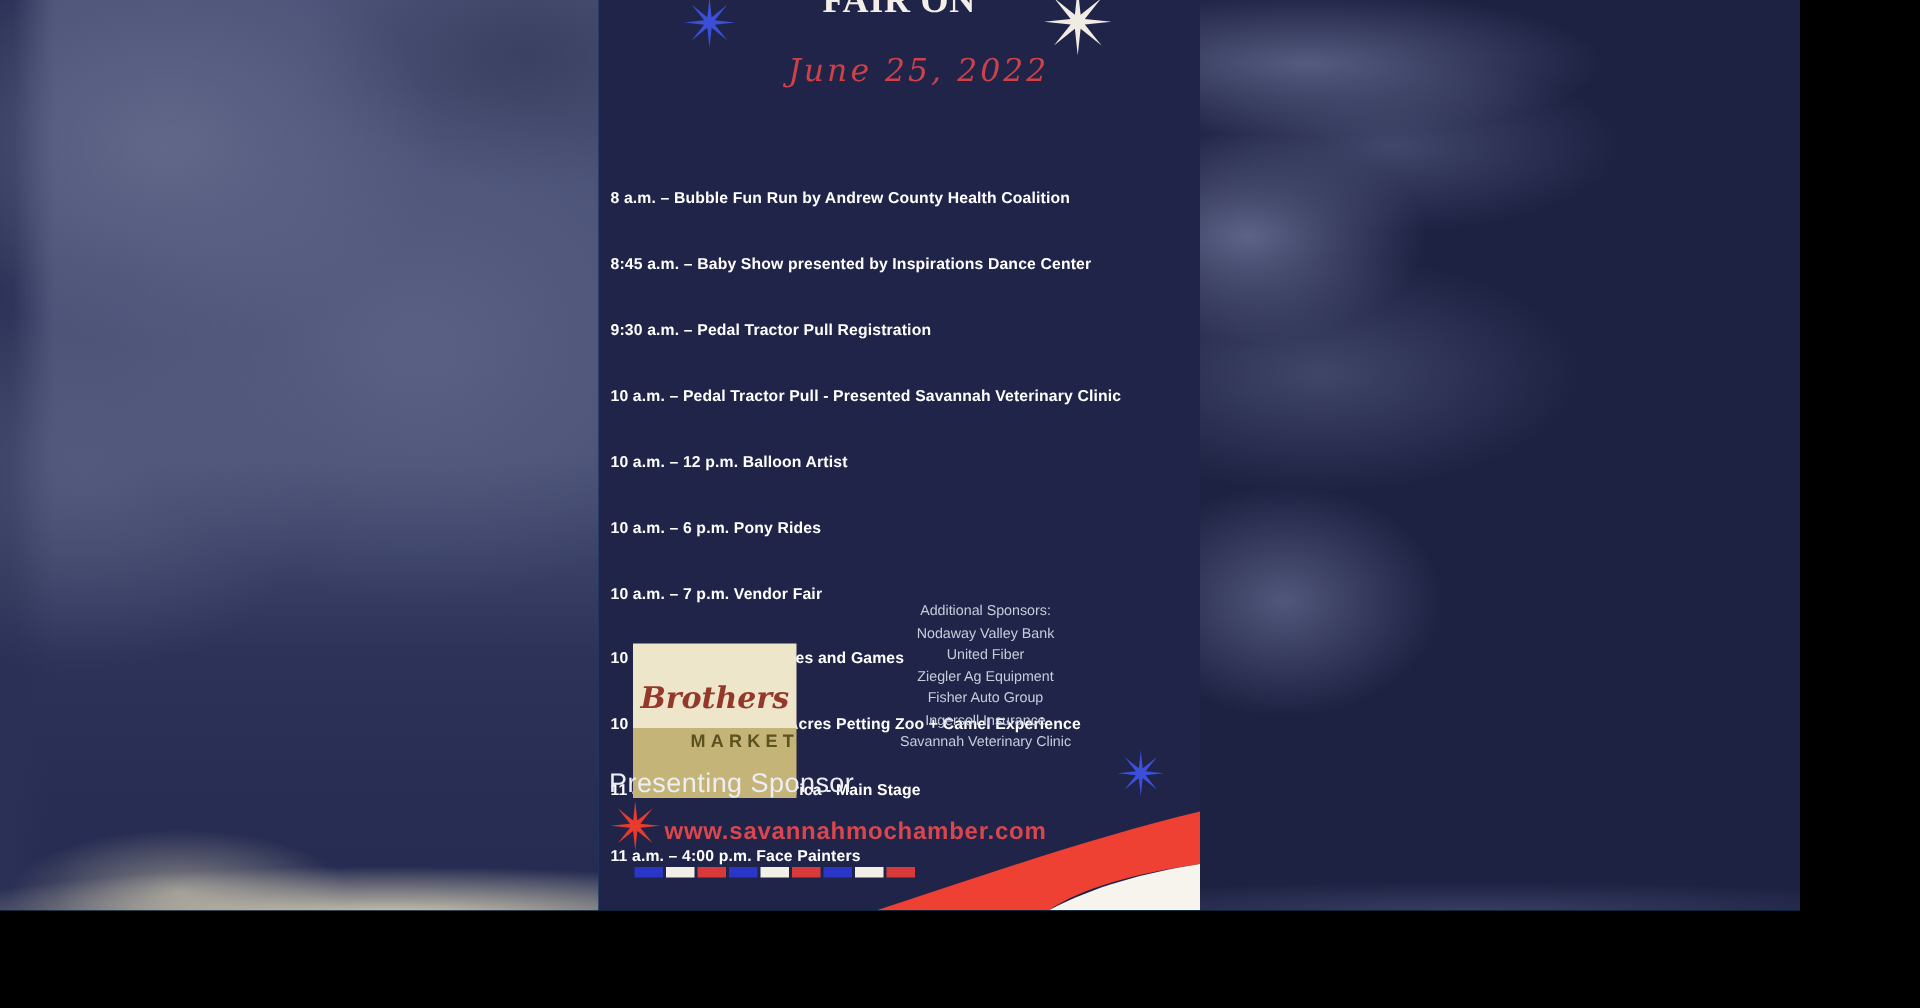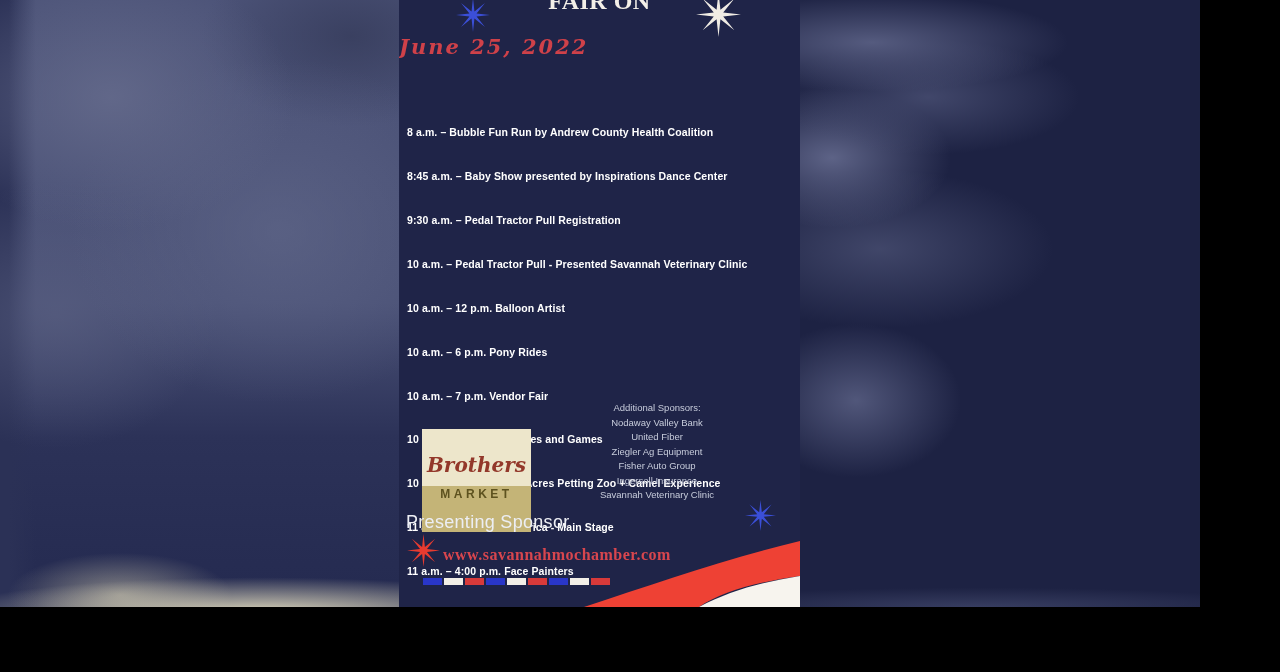--- a/index.html
+++ b/index.html
@@ -55,26 +55,28 @@
     position: absolute; left: 0; top: -7px; width: 100%;
     text-align: center;
     font-family: "Liberation Serif", serif;
     font-weight: bold;
     font-size: 24px; line-height: 17px;
     letter-spacing: 0.5px;
     color: #f3efe8;
   }
   .date-script {
     position: absolute; left: 0; top: 35px; width: 100%;
+    text-align: center;
     font-family: "DejaVu Serif", serif;
     font-style: italic;
-    font-weight: bold;
+    font-weight: normal;
     font-size: 21px; line-height: 24px;
     letter-spacing: 2px;
     color: #cf4149;
+    padding-left: 13px;
   }
   .star { position: absolute; }
   .star-blue-top  { left: 57px;  top: -2px; }
   .star-white-top { left: 297px; top: -8px; }
   .star-blue-bottom { left: 346px; top: 500px; }
   .star-red-bottom  { left: 8px;  top: 534px; }
 
   .schedule {
     position: absolute; left: 8px; top: 96px; width: 390px;
     color: #ffffff;
@@ -96,35 +98,36 @@
     font-style: italic; font-weight: bold;
     font-size: 20px;
     color: #93382a;
   }
   .logo-caps {
     position: absolute; left: 0; top: 58px; width: 100%;
     text-align: center;
     font-weight: bold; font-size: 12px;
     letter-spacing: 3.5px;
     color: #5d521f;
+    padding-left: 20px;
   }
   .presenting {
     position: absolute; left: 7px; top: 512px;
     font-size: 18px; letter-spacing: 0.3px;
     color: #eceef4;
   }
   .sponsors {
     position: absolute; left: 150px; top: 401px; width: 216px;
     text-align: center;
     color: #c7ccdb;
     font-size: 9.5px; line-height: 14.5px;
   }
   .website {
     position: absolute; left: 44px; top: 545px;
-    font-family: Liberation Serif, serif;
+    font-family: Liberation Sans, sans-serif;
     font-weight: bold;
     font-size: 16px; line-height: 20px;
     letter-spacing: 0.5px;
     color: #d8464e;
   }
   .stripes {
     position: absolute; left: 24px; top: 578px; width: 187px; height: 7px;
     display: flex; gap: 2px;
   }
   .stripes span { flex: 1; height: 100%; }

